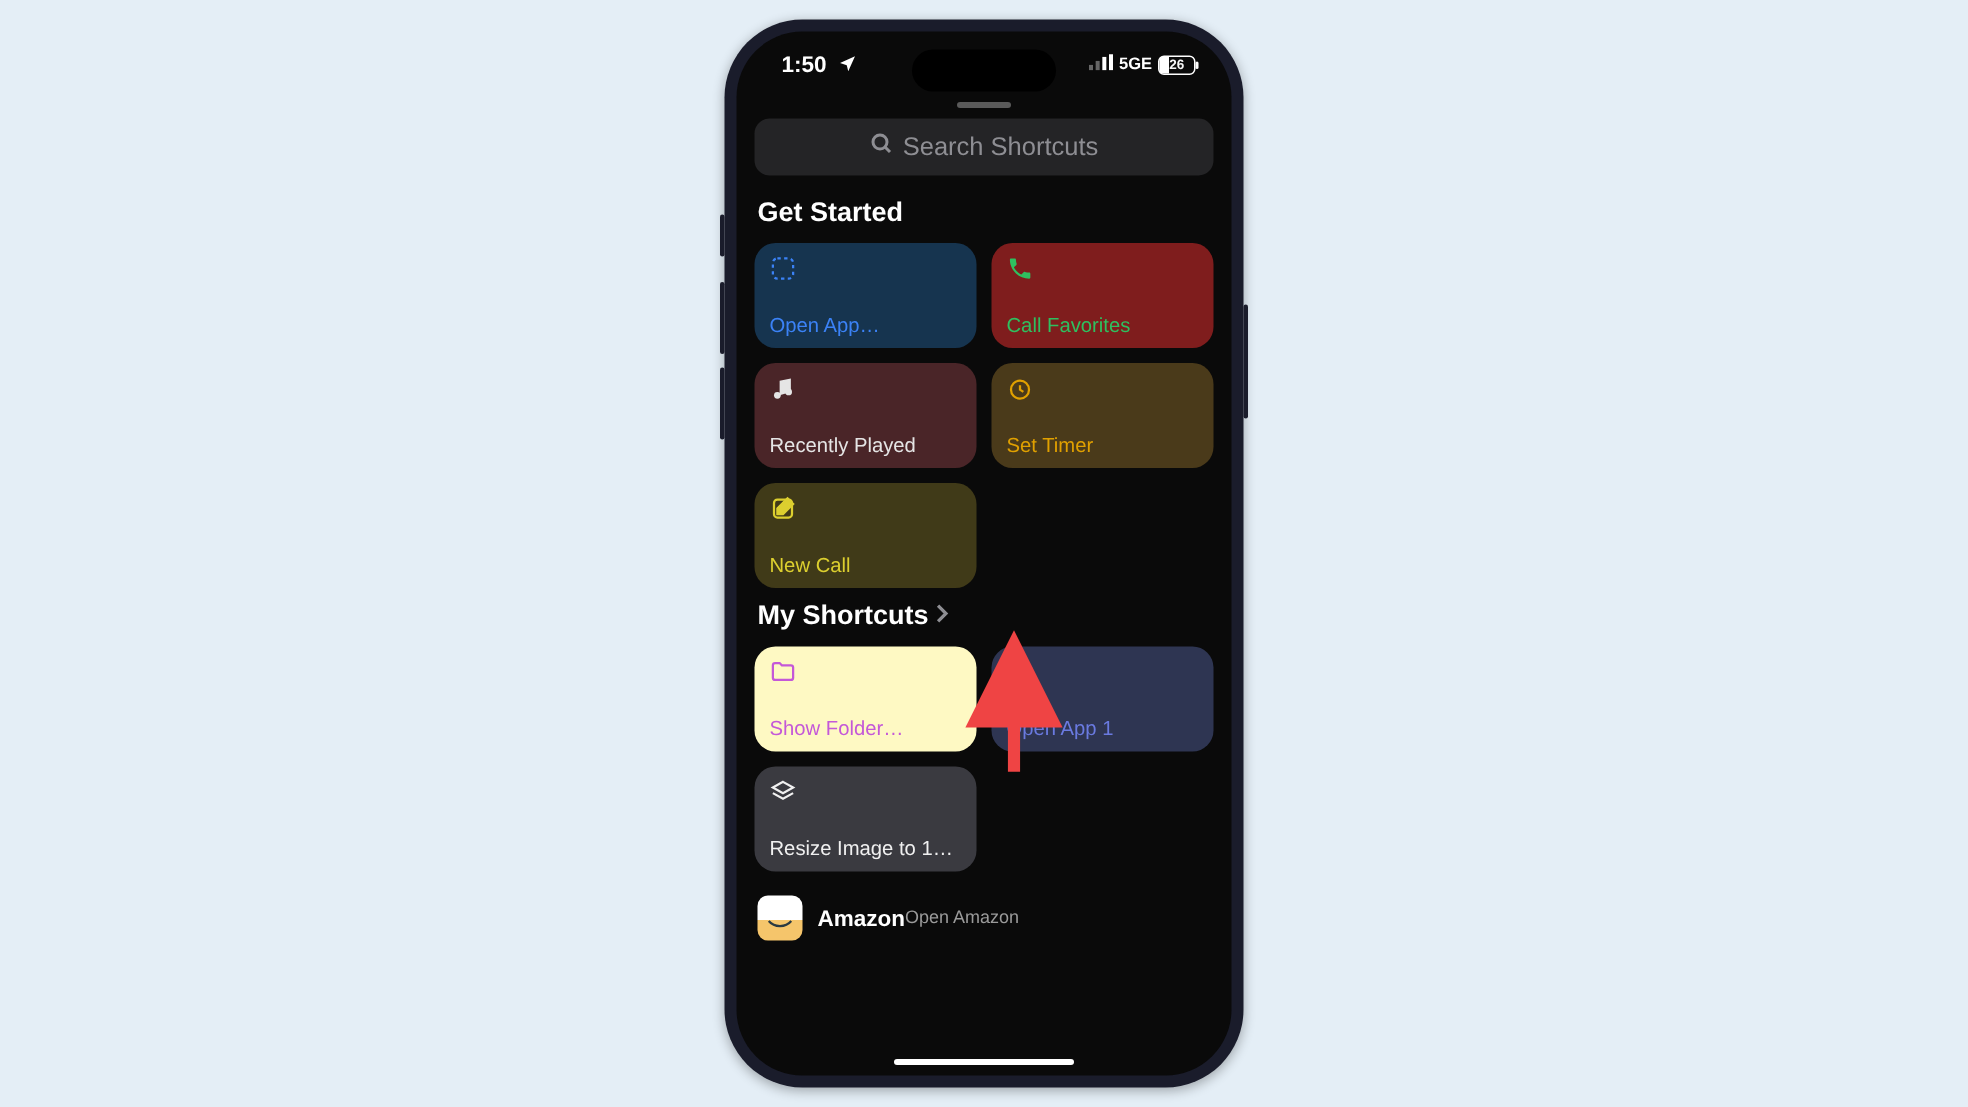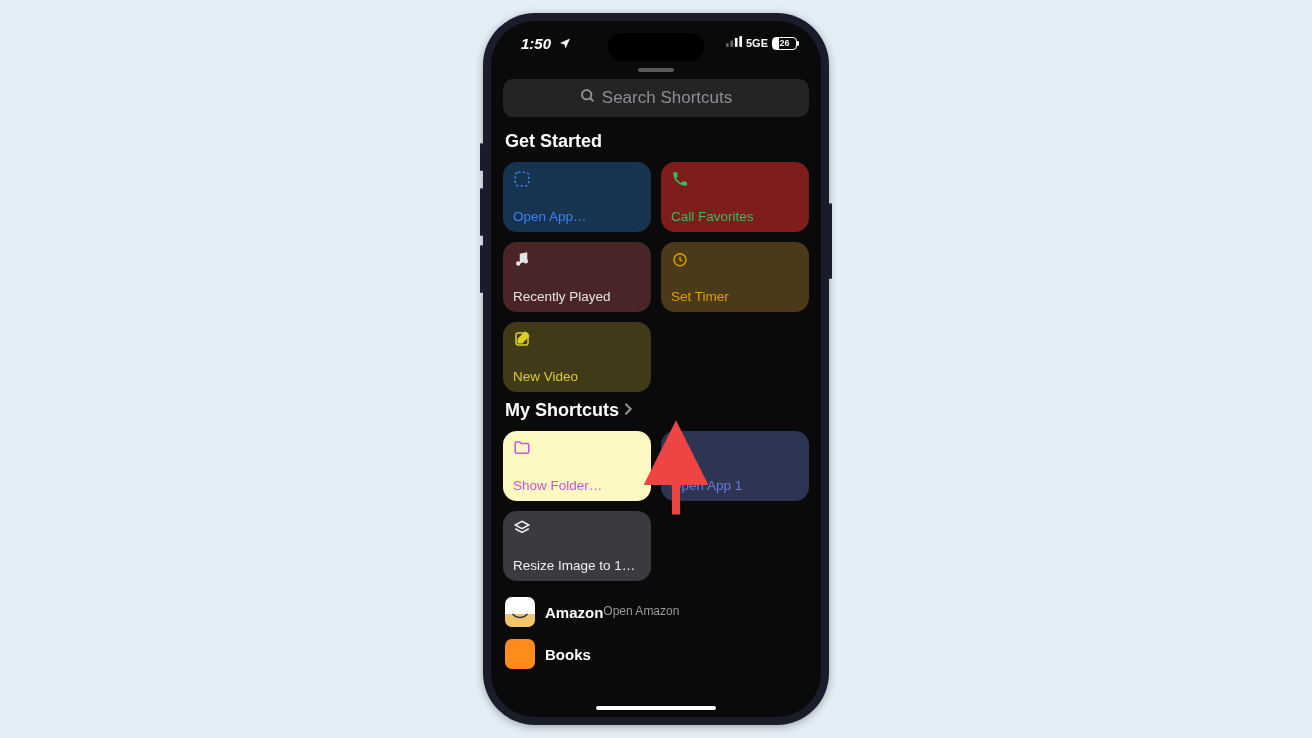--- a/index.html
+++ b/index.html
@@ -33,21 +33,21 @@
   .statusbar {
     height: 44px;
     display: flex;
     justify-content: space-between;
     align-items: center;
     padding: 0 24px 0 30px;
     color: #fff;
     font-size: 15px;
     font-weight: 600;
   }
-  .status-left { display: flex; align-items: center; gap: 8px; font-style: italic; }
+  .status-left { display: flex; align-items: center; gap: 8px; }
   .status-right { display:flex; align-items:center; gap:4px; font-size:12px; }
   .dynamic-island {
     position: absolute;
     top: 12px;
     left: 50%;
     transform: translateX(-50%);
     width: 96px;
     height: 28px;
     background: #000;
     border-radius: 16px;
@@ -257,21 +257,21 @@
           <span class="tile-label a-orange">Set Timer</span>
         </div>
 
         <div class="tile t-yellow">
           <span class="icon a-yellow">
             <svg width="18" height="18" viewBox="0 0 24 24" fill="none" stroke="currentColor" stroke-width="2">
                 <rect x="4" y="4" width="16" height="16" rx="3"></rect>
                 <path d="M16 3l5 5-9 9H7v-5z" fill="currentColor"></path>
               </svg>
           </span>
-          <span class="tile-label a-yellow">New Video</span>
+          <span class="tile-label a-yellow">New Call</span>
         </div>
       </div>
 
       <div class="section-title">
         <span>My Shortcuts</span>
         <span style="color:#8e8e93">
           <svg width="10" height="14" viewBox="0 0 10 16" fill="none" stroke="currentColor" stroke-width="2.5">
               <path d="M2 2l6 6-6 6"></path>
             </svg>
         </span>
@@ -316,26 +316,20 @@
           <svg width="18" height="10" viewBox="0 0 24 12" style="margin-top:9px">
               <path d="M2 2c5 6 15 6 20 0" fill="none" stroke="#2b3a42" stroke-width="2"></path>
             </svg>
         </div>
         <div class="app-text">
           <span class="app-title">Amazon</span>
           <span class="app-sub">Open Amazon</span>
         </div>
       </div>
 
-      <div class="list-item">
-        <div class="app-icon" style="background:#ff8c1a;"></div>
-        <div class="app-text">
-          <span class="app-title">Books</span>
-        </div>
-      </div>
 
     </div>
 
     <svg class="arrow" width="90" height="90" viewBox="0 0 100 100">
       <defs>
           <marker id="ah" markerWidth="8" markerHeight="8" refX="5" refY="4" orient="auto">
             <polygon points="0 0, 8 4, 0 8" fill="#ef4444"></polygon>
           </marker>
         </defs>
       <line x1="15" y1="15" x2="70" y2="70" stroke="#ef4444" stroke-width="9" marker-end="url(#ah)"></line>

